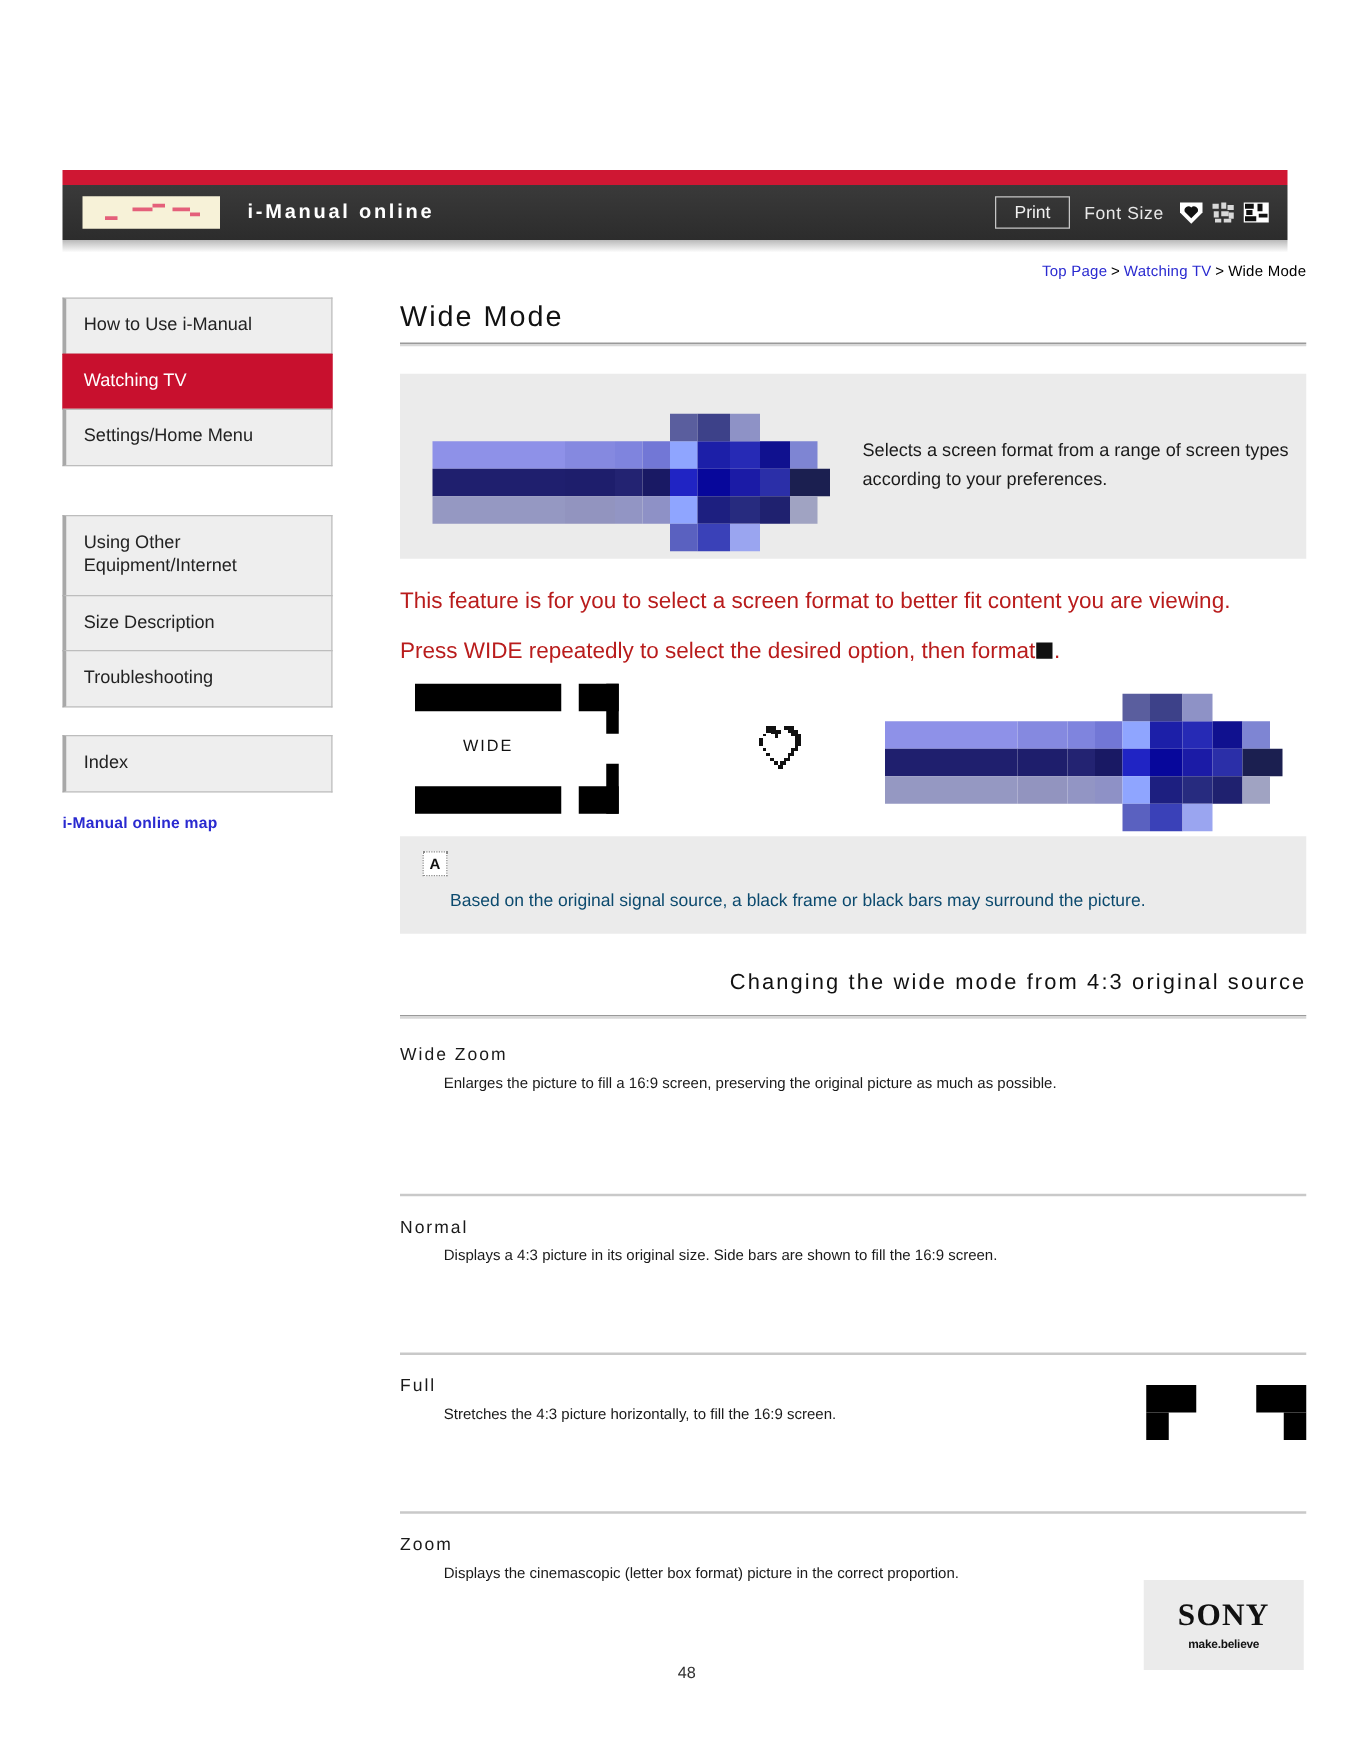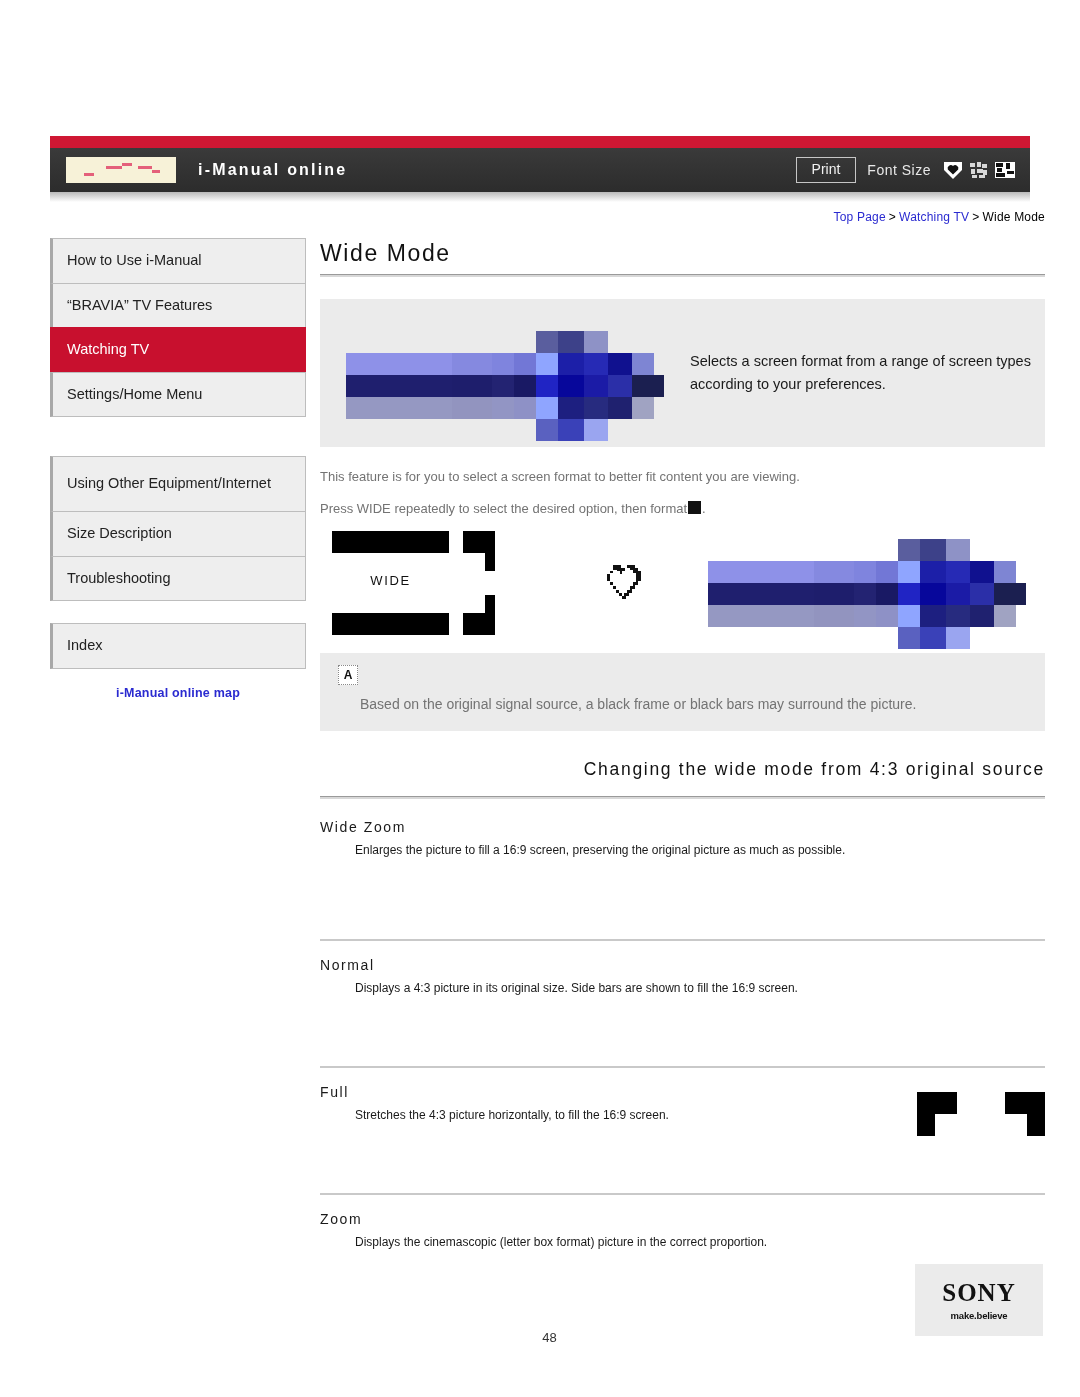--- a/index.html
+++ b/index.html
@@ -50,21 +50,21 @@
     font-size:14px;
     padding:3px 15px 4px;
     background:transparent;
     line-height:1.2;
   }
   .fontsize-label { color:#e8e8e8; font-size:14px; letter-spacing:0.5px; }
   .fs-icons { display:flex; align-items:center; gap:4px; }
   .fs-ico { width:22px; height:20px; display:block; }
 
   
-  #sidebar { position:absolute; left:50px; top:238px; width:256px; }
+  #sidebar { position:absolute; left:50px; top:238px; width:216px; }
   .nav-btn {
     background:#eeeeee;
     border:1px solid #bdbdbd;
     border-left:3px solid #a8a8a8;
     margin-bottom:-1px;
     padding:12px 0 12px 14px;
     font-size:14.5px;
     color:#222;
     line-height:1.35;
     min-height:44px;
@@ -73,21 +73,21 @@
   .nav-btn.active {
     background:#c8102e;
     color:#ffffff;
     border-color:#c8102e;
     border-left:3px solid #c8102e;
   }
   .nav-btn.two-line { min-height:56px;margin-top:40px; }
   #index-btn { margin-top:23px; }
   .map-link {
     margin-top:18px;
-    text-align:center;
+    text-align:left;
     color:#2a2ad0;
     font-size:12.5px;
     font-weight:bold;
     letter-spacing:0.2px;
   }
 
   
   #main { position:absolute; left:320px; top:210px; width:725px; }
   .breadcrumb {
     text-align:right;
@@ -125,21 +125,21 @@
     line-height:1.62;
     color:#1a1a1a;
     margin-left:26px;
     max-width:350px;
   }
 
   
   .motif { position:relative; flex:none; }
   .motif i { position:absolute; display:block; }
 
-  .body-line { font-size:13px; line-height:1.55; margin-bottom:12px; color:#737373; }
+  .body-line { font-size:18px; line-height:1.55; margin-bottom:12px; color:#b91c1c; }
   .inline-key {
     display:inline-block;
     width:13px; height:13px;
     background:#111;
     vertical-align:-1px;
     margin:0 1px;
   }
 
   
   .graphic-row {
@@ -170,21 +170,21 @@
   .note-badge {
     width:20px; height:20px;
     border:1px dotted #8a8a8a;
     background:#fff;
     font-size:12px;
     display:flex; align-items:center; justify-content:center;
     font-weight:bold;
     color:#111;
     margin-bottom:9px;
   }
-  .note-text { font-size:14px; color:#737373; padding-left:22px; line-height:1.5; }
+  .note-text { font-size:14px; color:#0c4a6e; padding-left:22px; line-height:1.5; }
 
   h2.section-title {
     font-size:17.5px;
     font-weight:normal;
     letter-spacing:1.7px;
     color:#111;
     margin:0 0 16px 0;
     text-align:right;
   }
 
@@ -290,21 +290,20 @@
           </svg>
         </span>
       </div>
     </div>
   </div>
   <div class="header-shadow"></div>
 </div>
 
 <div id="sidebar">
   <div class="nav-btn">How to Use i-Manual</div>
-  <div class="nav-btn">“BRAVIA” TV Features</div>
   <div class="nav-btn active">Watching TV</div>
   <div class="nav-btn">Settings/Home Menu</div>
   <div class="nav-btn two-line">Using Other Equipment/Internet</div>
   <div class="nav-btn">Size Description</div>
   <div class="nav-btn">Troubleshooting</div>
   <div class="nav-btn" id="index-btn">Index</div>
   <div class="map-link">i-Manual online map</div>
 </div>
 
 <div id="main">

